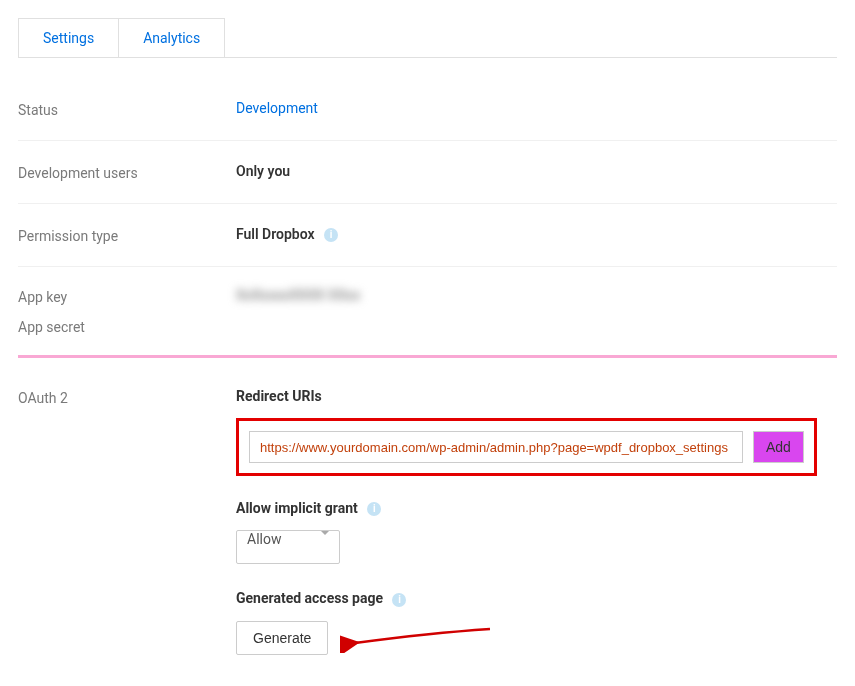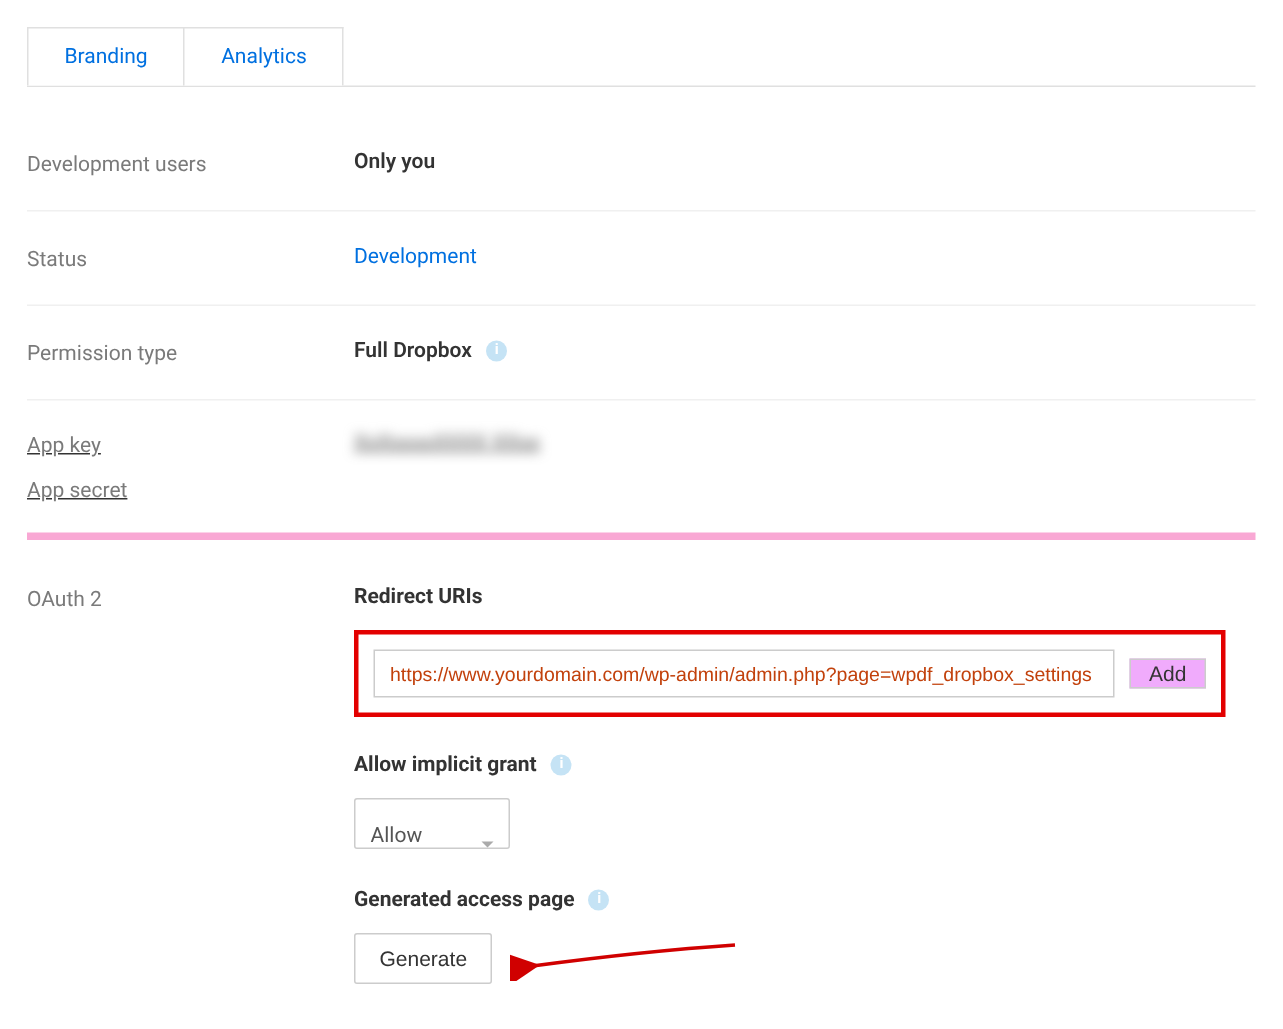--- a/index.html
+++ b/index.html
@@ -103,35 +103,35 @@
     }
     .uri-input {
       width: 494px;
       height: 32px;
       border: 1px solid #ccc;
       padding: 0 10px;
       font-size: 13px;
       color: #c2410c;
     }
     .add-btn {
-      height: 20px;
+      height: 32px;
       padding: 0 12px;
       border: 1px solid #ccc;
-      background: #f0abfc;
+      background: #d946ef;
       margin-left: 10px;
       cursor: pointer;
       font-size: 14px;
       color: #333;
     }
     .sub-section {
       margin-bottom: 26px;
     }
     .select-box {
       display: inline-flex;
-      align-items: flex-end;
+      align-items: flex-start;
       justify-content: space-between;
       width: 104px;
       height: 34px;
       border: 1px solid #ccc;
       padding: 0 10px;
       font-size: 14px;
       color: #555;
       cursor: pointer;
       border-radius: 2px;
     }
@@ -152,55 +152,54 @@
       color: #333;
       border-radius: 2px;
     }
     .oauth-row {
       display: flex;
       align-items: flex-start;
       padding-top: 30px;
     }
     .key-secret {
       padding: 14px 0;
-      border-bottom: 5px solid #f9a8d4;
-      text-decoration: underline;
+      border-bottom: 3px solid #f9a8d4;
     }
     .key-secret .kv {
       display: flex;
       padding: 6px 0;
     }
     .arrow-svg {
       display: inline-block;
       margin-left: 12px;
       vertical-align: middle;
     }
     .generate-row {
       display: flex;
       align-items: center;
     }
   </style>
 </head>
 <body>
 
 <div class="tabs">
-  <div class="tab">Branding</div>
+  <div class="tab">Settings</div>
   <div class="tab">Analytics</div>
 </div>
 
 <div class="content">
+
+  <div class="row">
+    <div class="label-col">Status</div>
+    <div class="value-col"><span class="link">Development</span></div>
+  </div>
 
   <div class="row">
     <div class="label-col">Development users</div>
     <div class="value-col"><span class="bold">Only you</span></div>
-  </div>
-
-  <div class="row">
-    <div class="label-col">Status</div>
-    <div class="value-col"><span class="link">Development</span></div>
   </div>
 
   <div class="row">
     <div class="label-col">Permission type</div>
     <div class="value-col">
       <span class="bold">Full Dropbox</span>
       <span class="info-icon">i</span>
     </div>
   </div>
 

